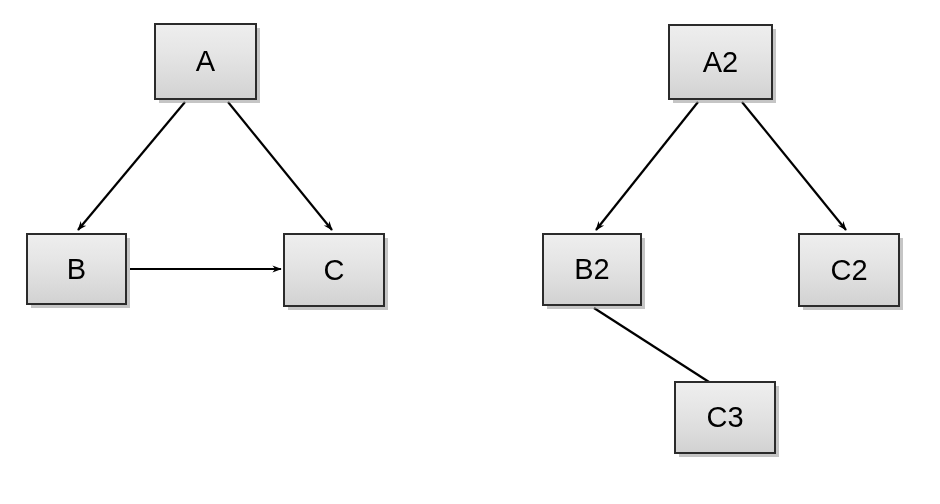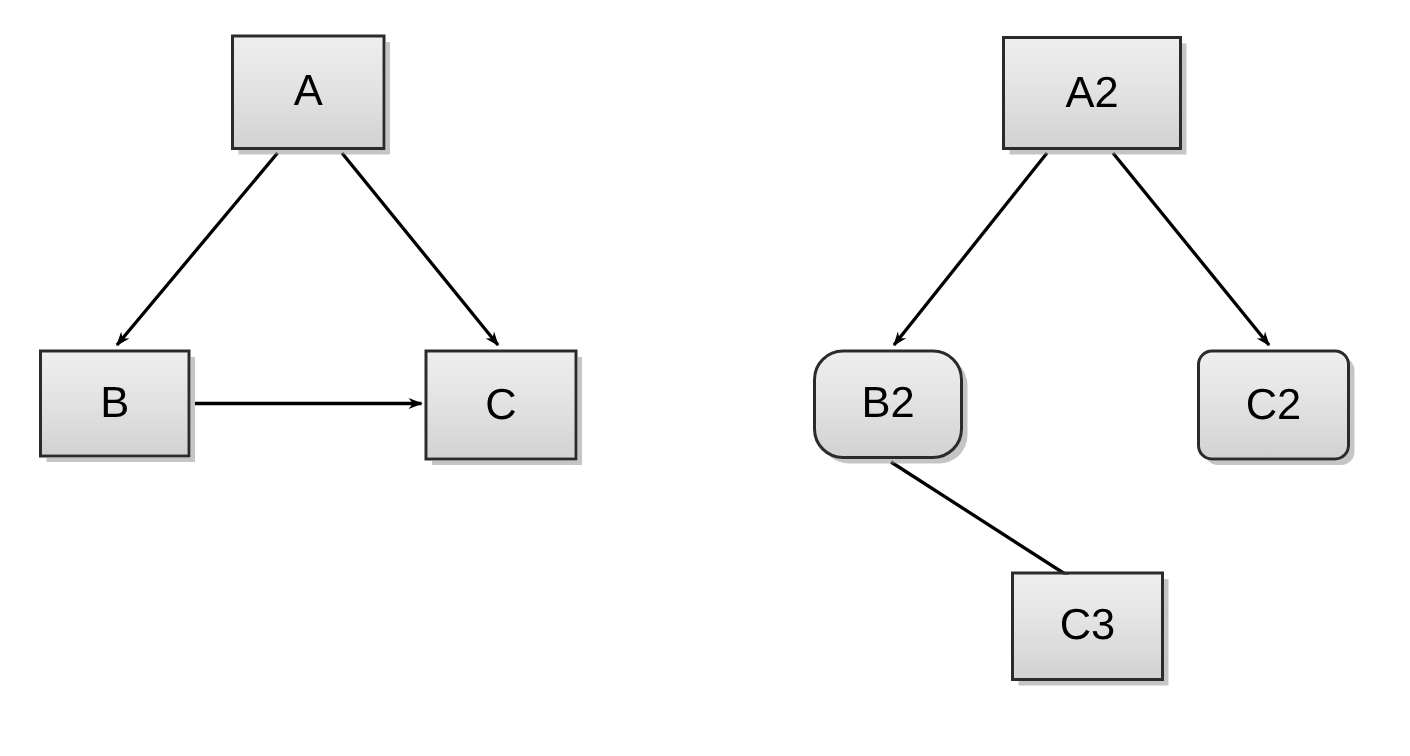--- a/index.html
+++ b/index.html
@@ -67,26 +67,26 @@
   <div id="node-layer">
       <div class="node" style="left: 154px; top: 23px; width: 103px; height: 77px;">
         <span class="node-label">A</span>
       </div>
       <div class="node" style="left: 26px; top: 233px; width: 101px; height: 72px;">
         <span class="node-label">B</span>
       </div>
       <div class="node" style="left: 283px; top: 233px; width: 102px; height: 74px;">
         <span class="node-label">C</span>
       </div>
-      <div class="node" style="left: 668px; top: 24px; width: 120px; height: 76px;">
+      <div class="node" style="left: 668px; top: 24px; width: 105px; height: 76px;">
         <span class="node-label">A2</span>
       </div>
-      <div class="node" style="left: 542px; top: 233px; width: 100px; height: 73px; border-radius: 20px;">
+      <div class="node" style="left: 542px; top: 233px; width: 100px; height: 73px;">
         <span class="node-label">B2</span>
       </div>
-      <div class="node" style="left: 798px; top: 233px; width: 102px; height: 74px; border-radius: 10px;">
+      <div class="node" style="left: 798px; top: 233px; width: 102px; height: 74px;">
         <span class="node-label">C2</span>
       </div>
       <div class="node" style="left: 674px; top: 381px; width: 102px; height: 73px;">
         <span class="node-label">C3</span>
       </div>
     </div>
 </div>
 
 </body></html>

